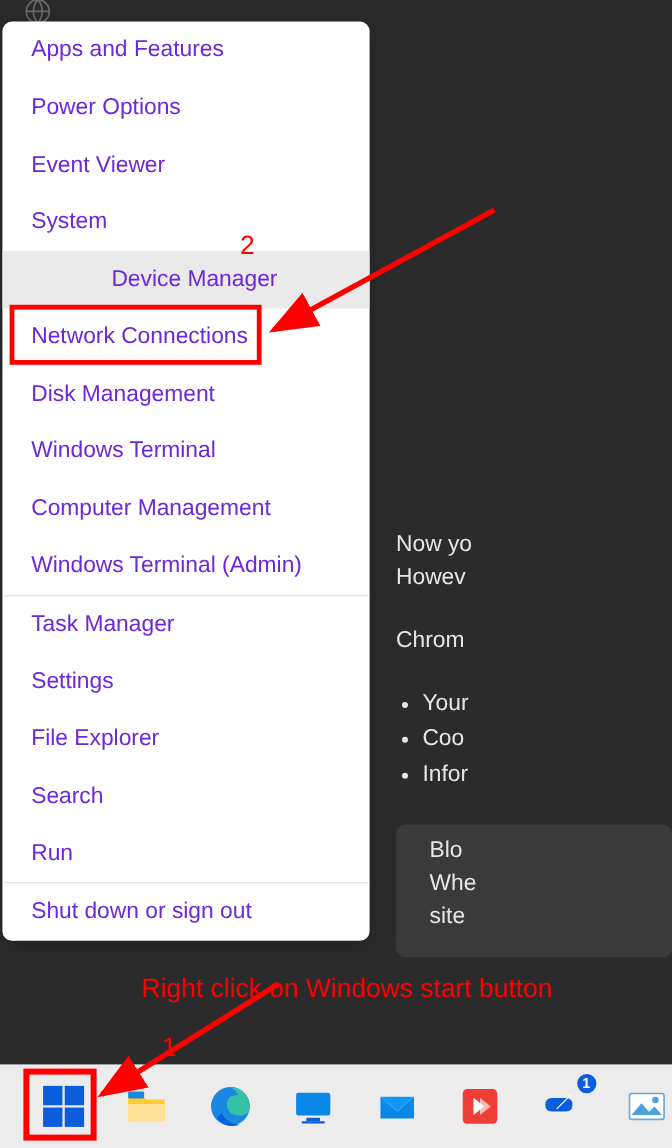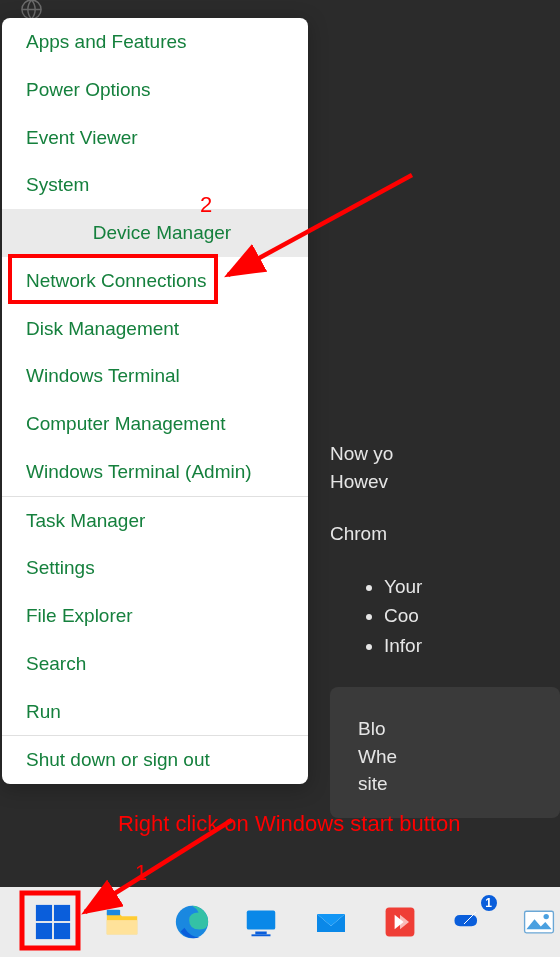--- a/index.html
+++ b/index.html
@@ -32,26 +32,25 @@
     .bg-para {
       margin-bottom: 25px;
     }
     .bg-list {
       list-style: disc;
       padding-left: 22px;
       margin-bottom: 28px;
     }
     .bg-list li {
       margin-bottom: 2px;
-      margin-left: 32px;
     }
     .bg-card {
       background: #3a3a3a;
       border-radius: 8px;
-      padding: 28px 28px 20px 28px;
+      padding: 8px 28px 20px 28px;
       margin-top: 10px;
     }
 
     .globe-icon {
       position: absolute;
       top: -2px;
       left: 20px;
       width: 23px;
       height: 23px;
       opacity: 0.5;
@@ -61,21 +60,21 @@
     .context-menu {
       position: absolute;
       top: 18px;
       left: 2px;
       width: 306px;
       background: #ffffff;
       border-radius: 8px;
       box-shadow: 0 4px 20px rgba(0,0,0,0.25);
       overflow: hidden;
       font-size: 19px;
-      color: #15803d;
+      color: #6d28d9;
     }
     .menu-item {
       padding: 12px 10px 12px 24px;
       cursor: default;
       white-space: nowrap;
       line-height: 1.25;
     }
     .menu-item.hovered {
       background: #eaeaea;
       text-align: center;

